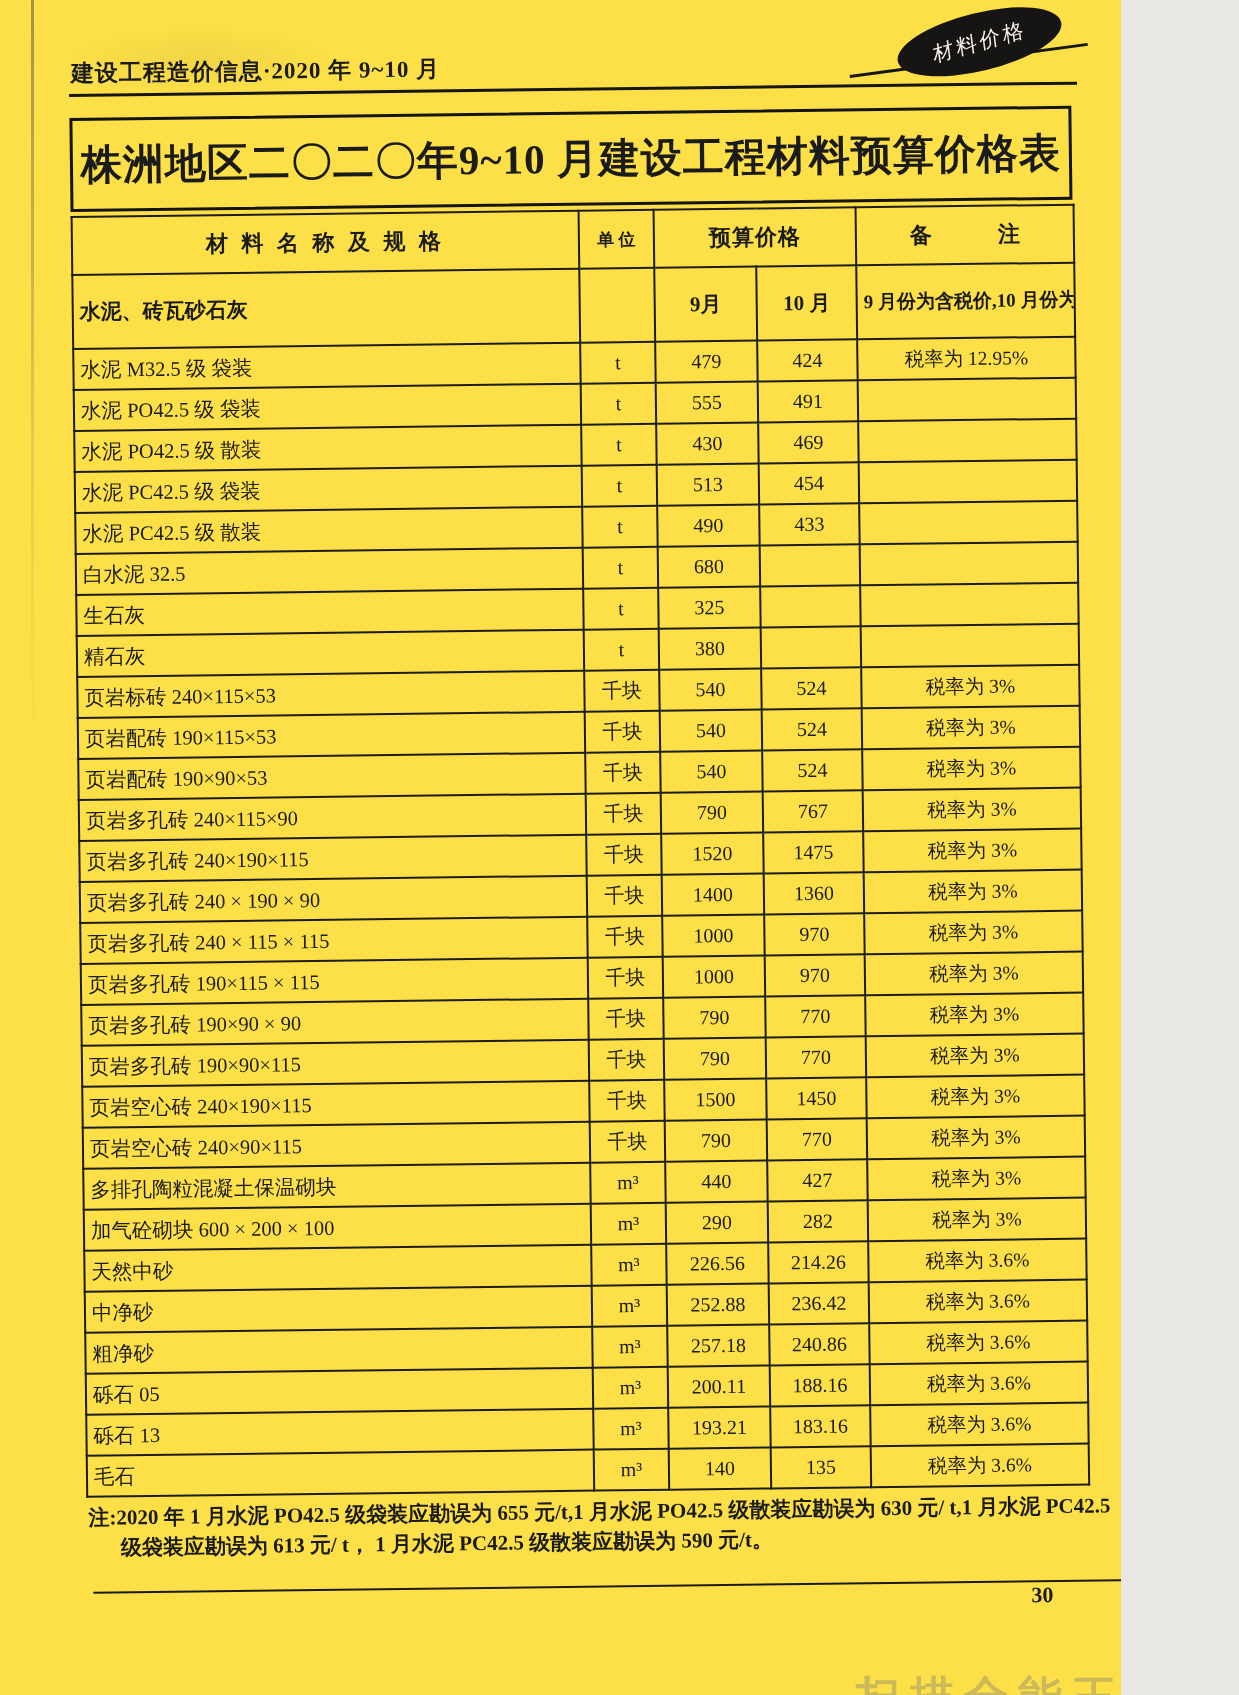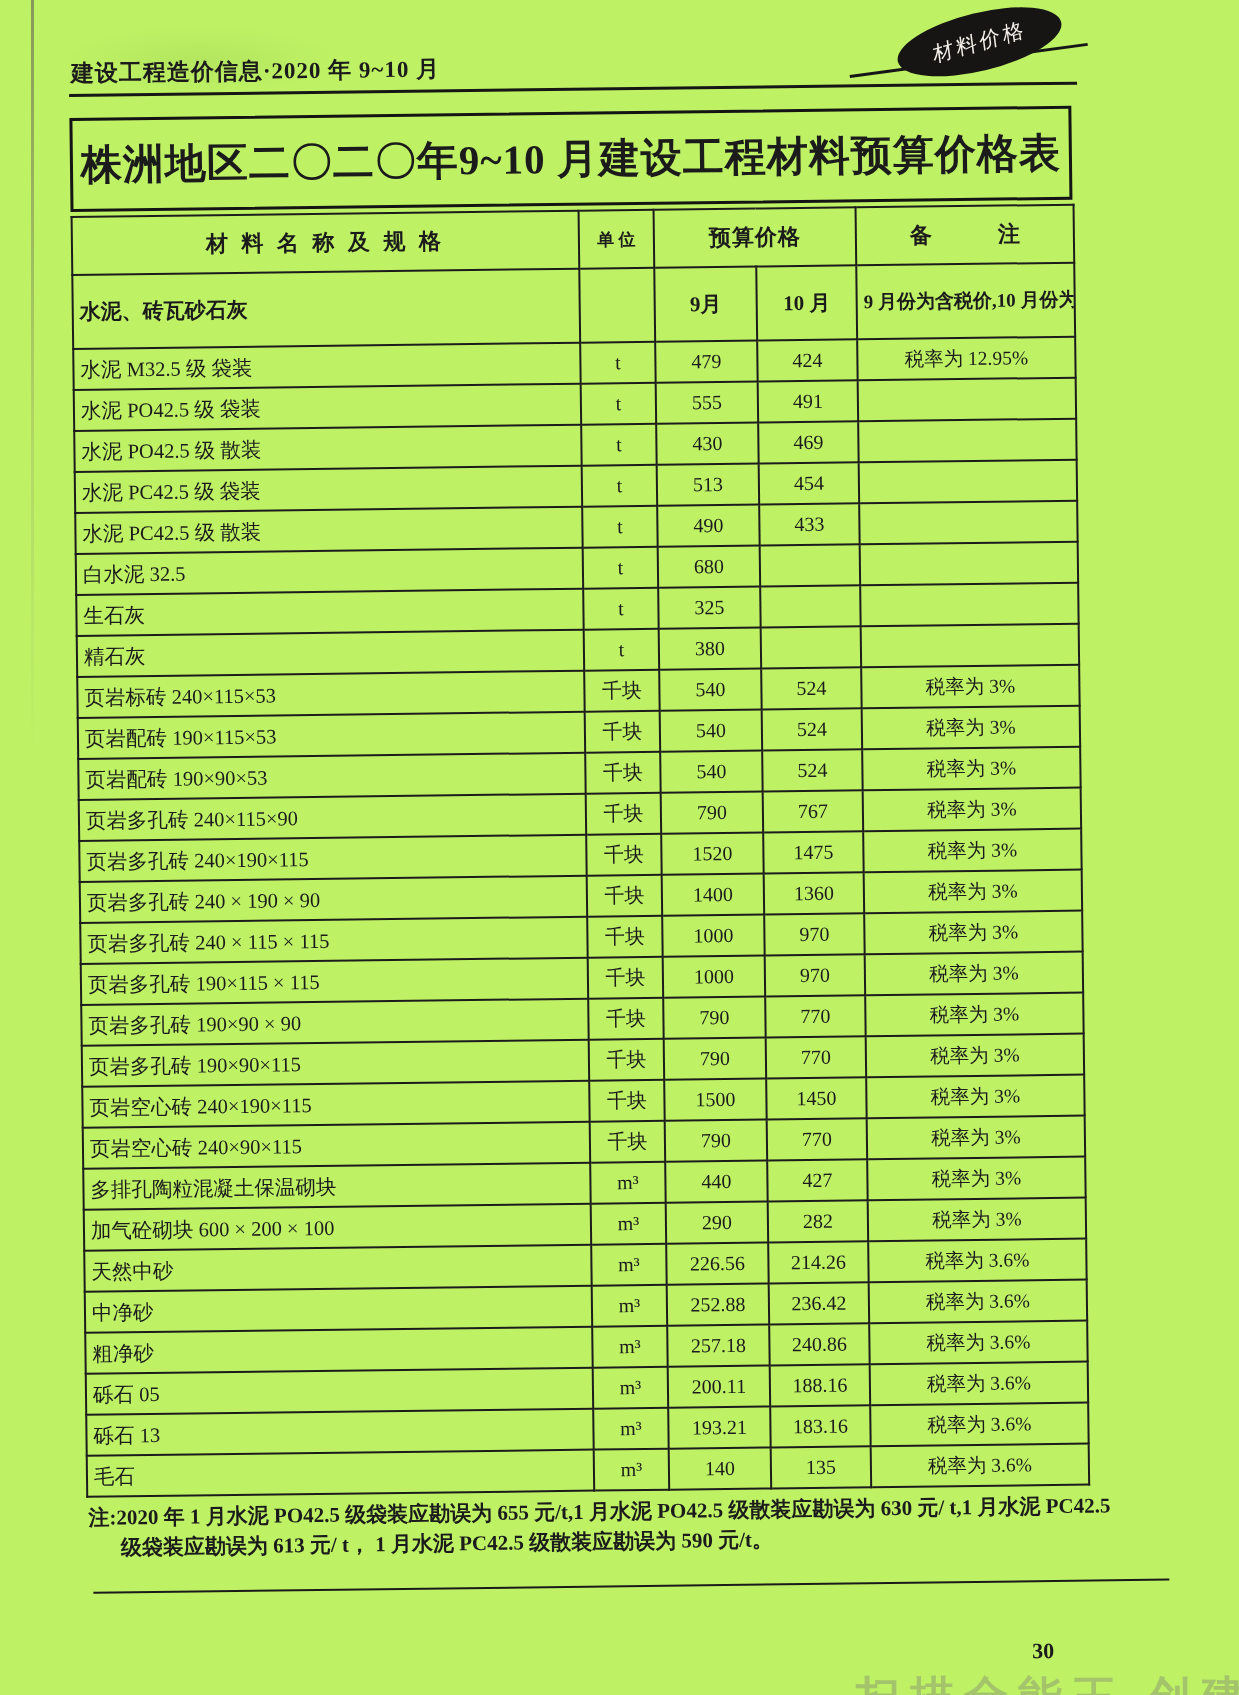--- a/index.html
+++ b/index.html
@@ -3,22 +3,22 @@
 <meta charset="utf-8">
 <style>
   html,body{margin:0;padding:0;}
   body{
     width:1239px;height:1695px;overflow:hidden;
     background:#e9e7e4;
     font-family:"Liberation Serif","DejaVu Serif",serif;
     color:#1b1b1b;
   }
   .page{
-    position:relative;width:1239px;height:1695px;
-    background:#bef264;overflow:hidden;
+    position:relative;width:1121px;height:1695px;
+    background:#fde047;overflow:hidden;
   }
   
   .scan-edge-left{
     position:absolute;left:31px;top:0;width:3px;height:760px;
     background:linear-gradient(to bottom, rgba(90,80,78,.55), rgba(120,110,108,.18) 60%, rgba(120,110,108,0));
   }
   .scan-shade-top{
     position:absolute;left:60px;top:25px;width:280px;height:70px;
     background:radial-gradient(ellipse at center, rgba(0,0,0,.05), rgba(0,0,0,0) 70%);
   }
@@ -82,21 +82,21 @@
   td.cell-num{text-align:center;font-size:20px;}
   td.cell-remark{text-align:center;font-size:19.5px;}
 
   
   .footnote{
     position:absolute;left:80px;top:1498px;width:1000px;
     font-size:21px;line-height:1.42;font-weight:bold;
     padding-left:32px;text-indent:-32px;
   }
   .foot-rule{position:absolute;left:84px;top:1586px;width:1076px;border-top:2.5px solid #1a1a1a;}
-  .page-number{position:absolute;left:1022px;top:1644px;font-size:22px;font-weight:bold;}
+  .page-number{position:absolute;left:1022px;top:1588px;font-size:22px;font-weight:bold;}
 
   
   .watermark{
     position:absolute;left:856px;top:1668px;
     font-size:44px;color:rgba(120,120,120,.38);letter-spacing:10px;white-space:nowrap;
     font-weight:bold;
   }
 </style>
 </head>
 <body>

